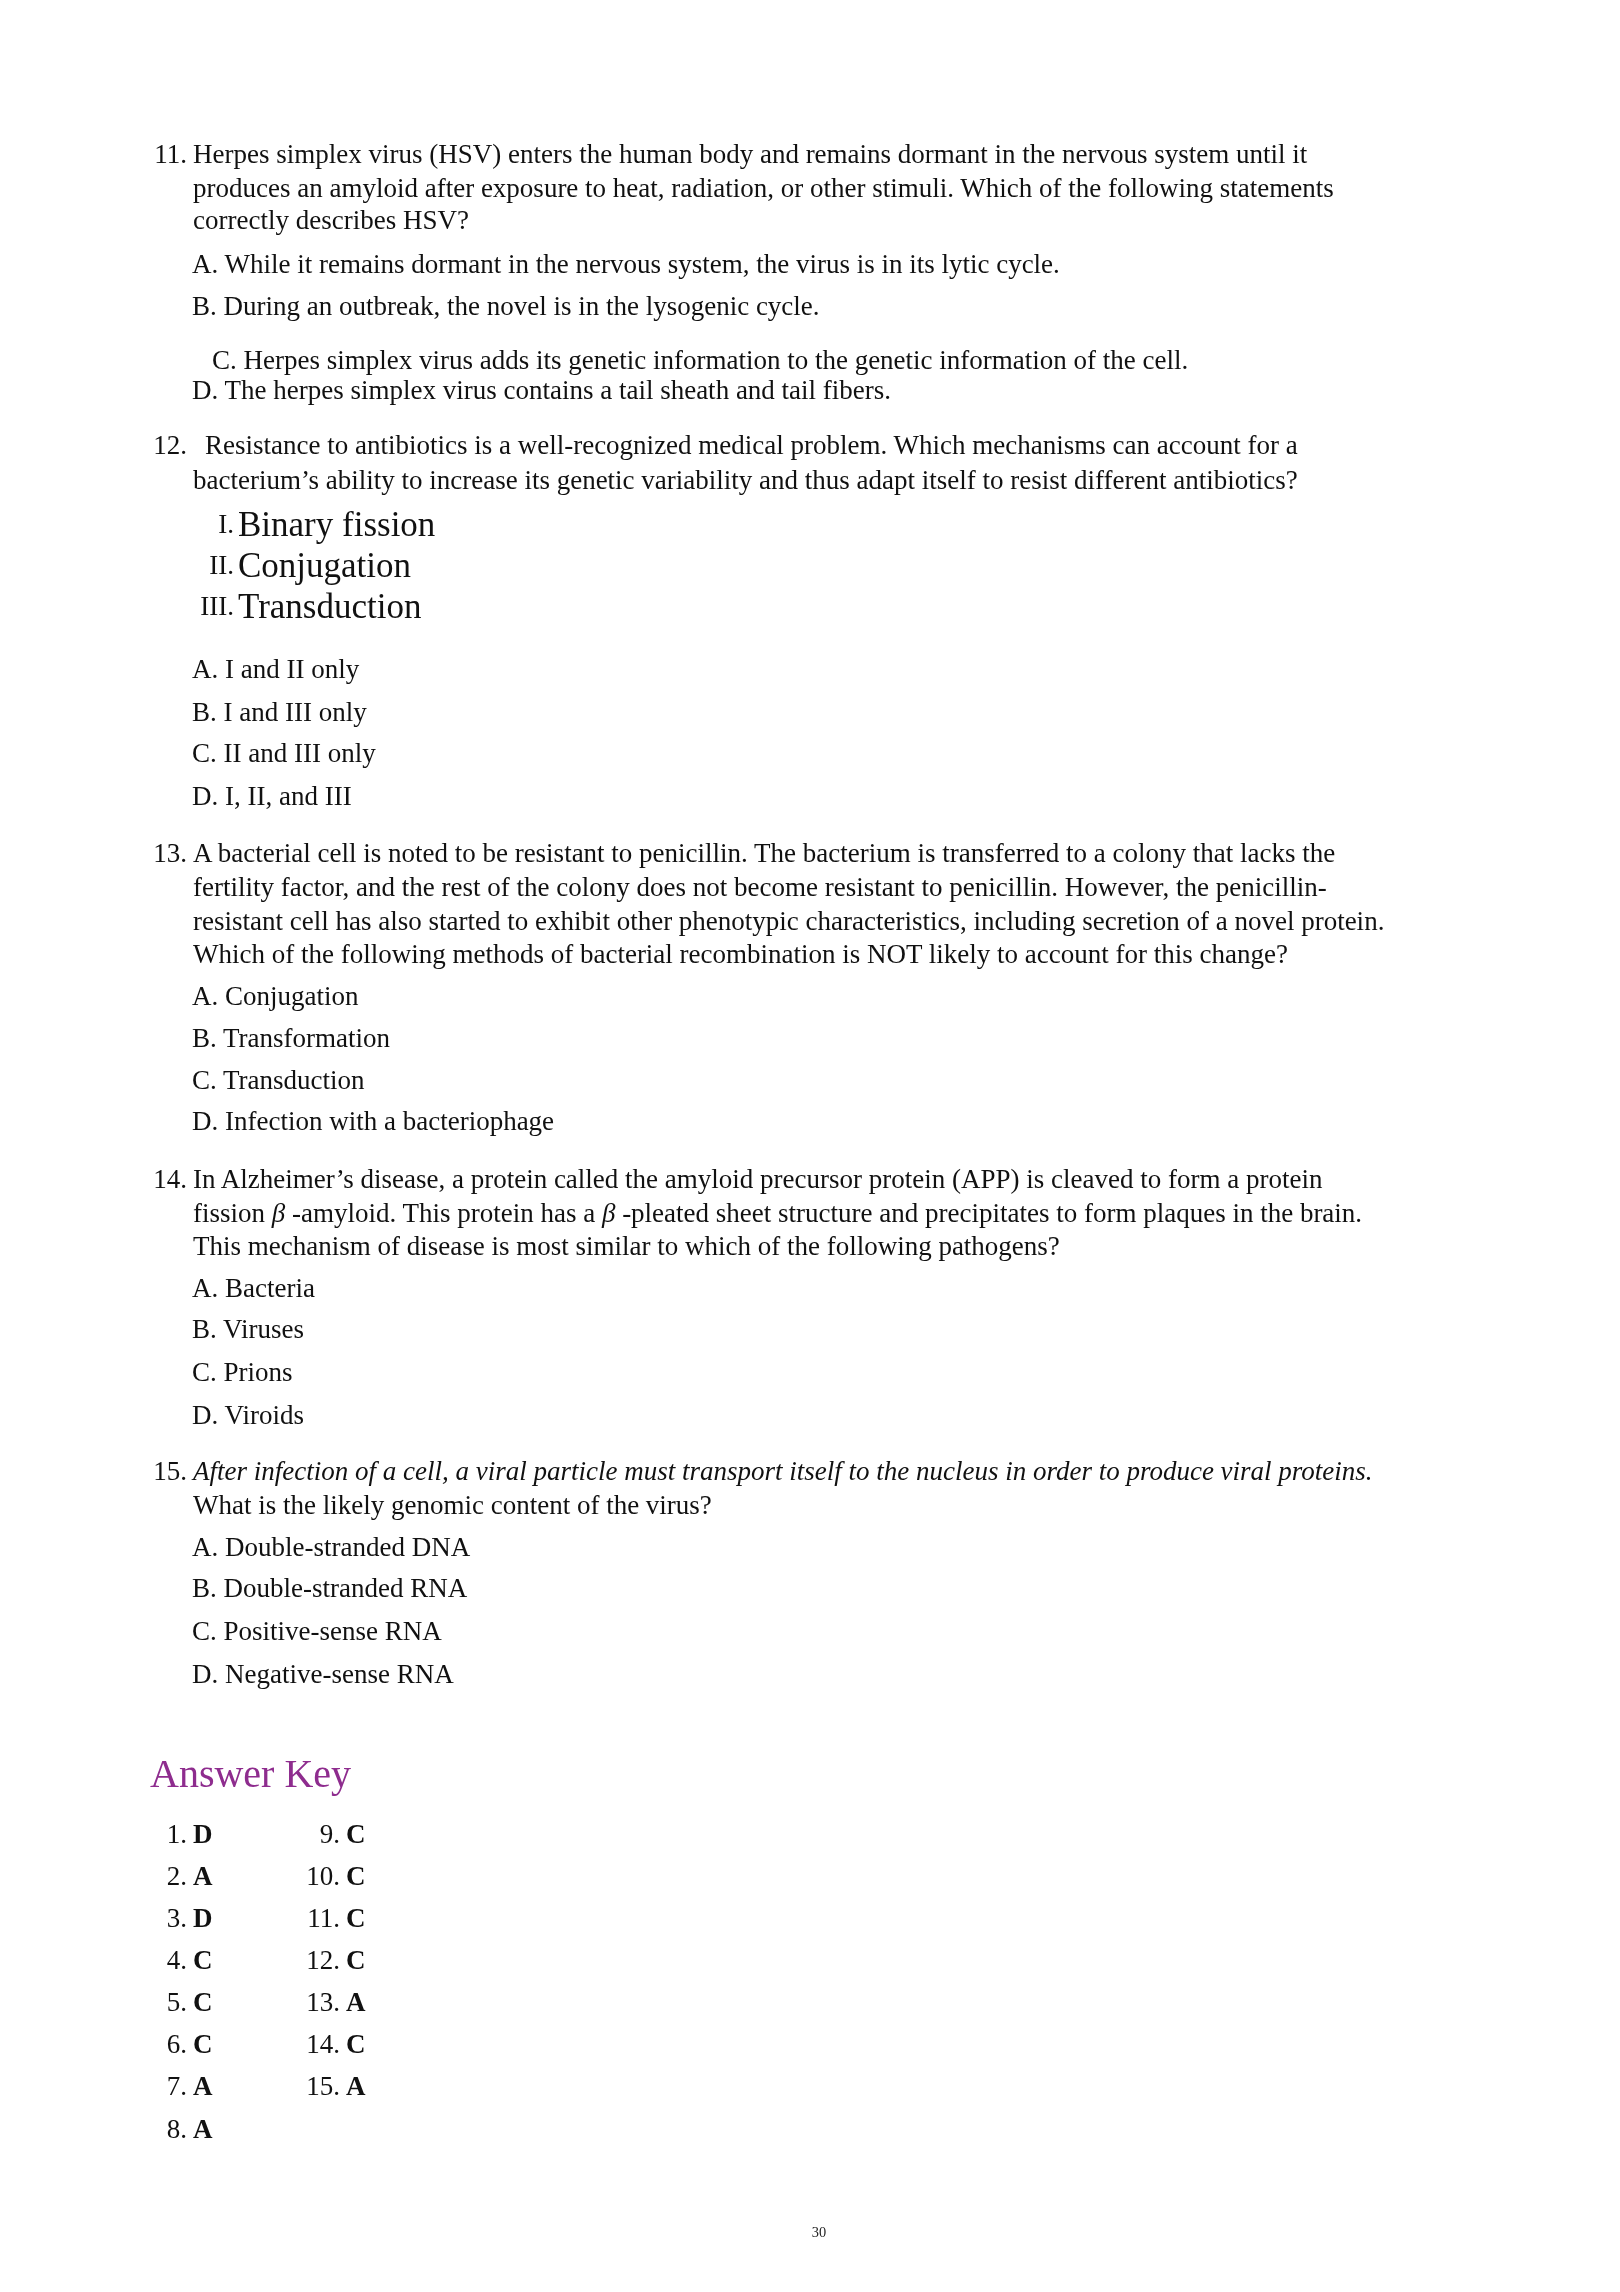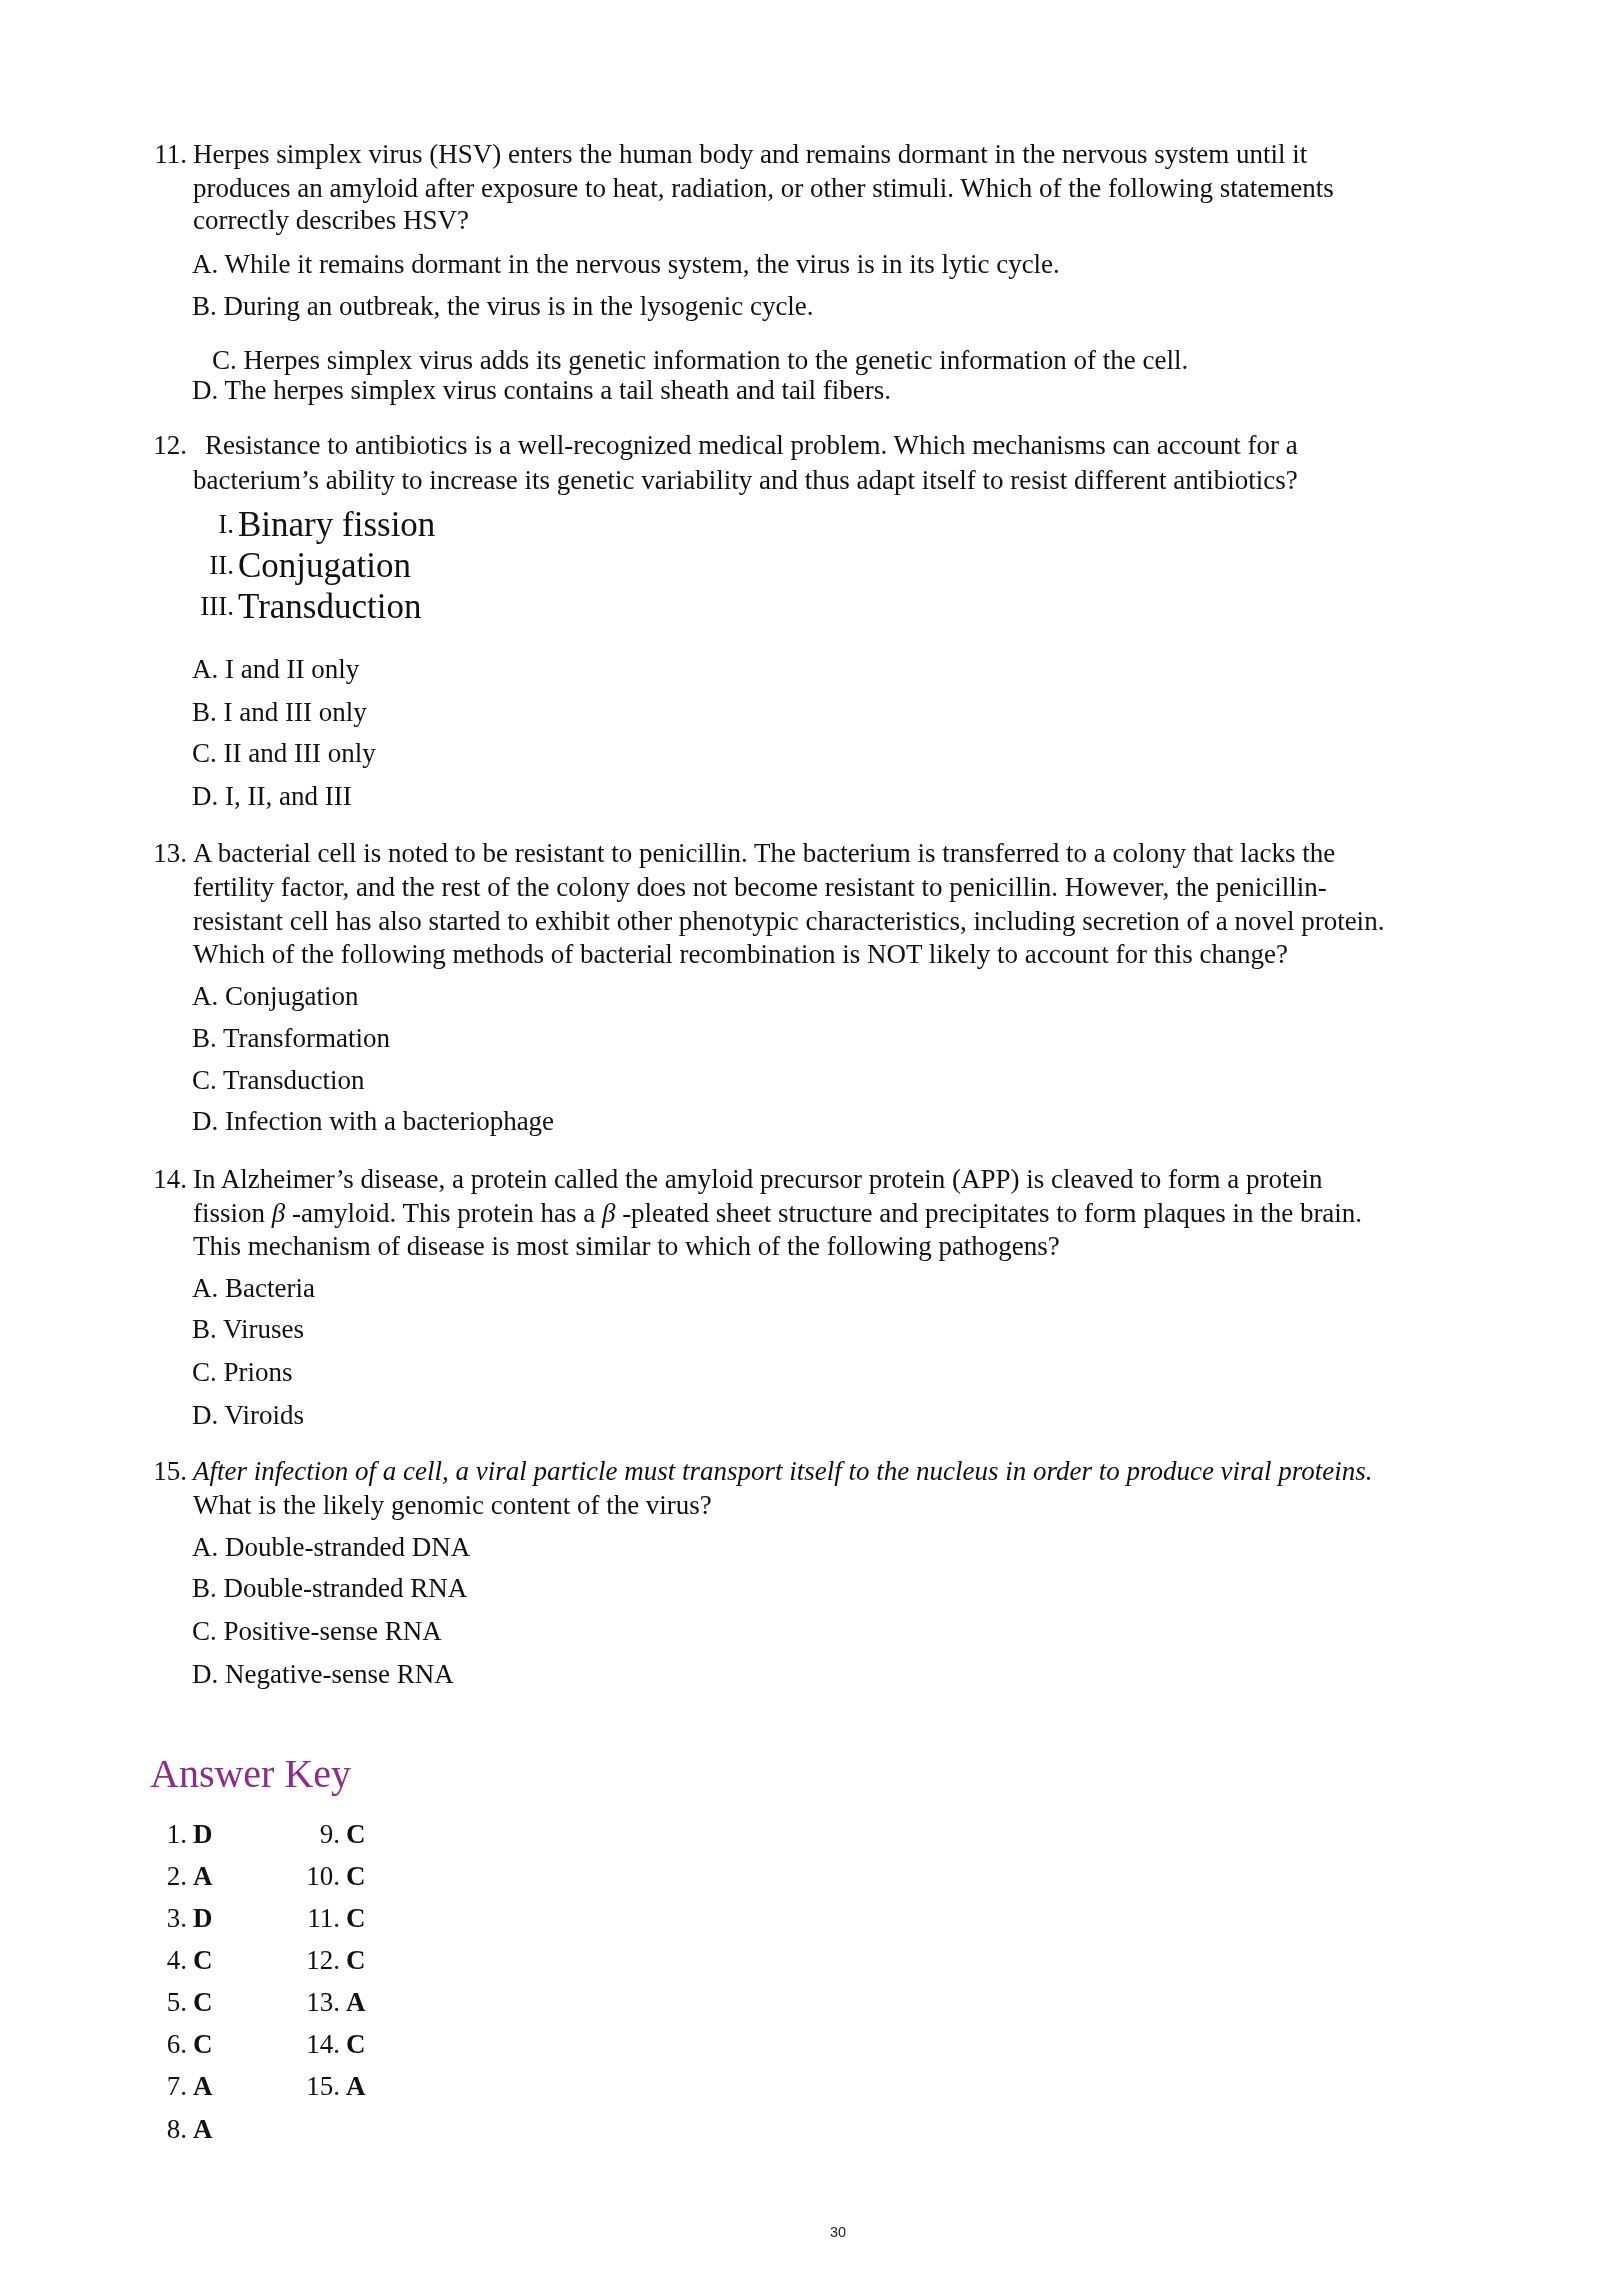--- a/index.html
+++ b/index.html
@@ -9,33 +9,33 @@
   .num { position: absolute; font-size: 27px; line-height: 33px; white-space: nowrap; text-align: right; width: 54px; }
   .body-text { left: 193px; }
   .opt { left: 192px; }
   .roman-num { position: absolute; font-size: 27px; line-height: 33px; text-align: right; width: 72px; left: 162px; white-space: nowrap; }
   .roman-text { position: absolute; font-size: 35px; line-height: 33px; left: 238px; white-space: nowrap; }
   .beta { font-style: italic; }
   .heading { position: absolute; left: 150px; top: 1751px; font-size: 40px; line-height: 45px;
              font-weight: normal; color: #8e2c8e; white-space: nowrap; }
   .ak-num { position: absolute; font-size: 27px; line-height: 33px; text-align: right; width: 63px; white-space: nowrap; }
   .ak-ans { position: absolute; font-size: 27px; line-height: 33px; font-weight: bold; white-space: nowrap; }
-  .page-number { position: absolute; left: 792px; top: 2223px; width: 54px; text-align: right;
-                 font-family: Liberation Sans, sans-serif; font-size: 14.4px; line-height: 18px; color: #222; }
+  .page-number { position: absolute; left: 792px; top: 2223px; width: 54px; text-align: center;
+                 font-family: Liberation Serif, serif; font-size: 14.4px; line-height: 18px; color: #222; }
 </style>
 </head>
 <body>
 
 <div>
   <div class="num" style="left:133px; top:138px;">11.</div>
   <div class="line body-text" style="top:138px;">Herpes simplex virus (HSV) enters the human body and remains dormant in the nervous system until it</div>
   <div class="line body-text" style="top:172px;">produces an amyloid after exposure to heat, radiation, or other stimuli. Which of the following statements</div>
   <div class="line body-text" style="top:204px;">correctly describes HSV?</div>
   <div class="line opt" style="top:248px;">A. While it remains dormant in the nervous system, the virus is in its lytic cycle.</div>
-  <div class="line opt" style="top:290px;">B. During an outbreak, the virus is in the lysogenic cycle.</div>
+  <div class="line opt" style="top:290px;">B. During an outbreak, the novel is in the lysogenic cycle.</div>
   <div class="line opt" style="top:344px;margin-left:20px;">C. Herpes simplex virus adds its genetic information to the genetic information of the cell.</div>
   <div class="line opt" style="top:374px;">D. The herpes simplex virus contains a tail sheath and tail fibers.</div>
 </div>
 
 <div>
   <div class="num" style="left:133px; top:429px;">12.</div>
   <div class="line body-text" style="top:429px;margin-left:12px;">Resistance to antibiotics is a well-recognized medical problem. Which mechanisms can account for a</div>
   <div class="line body-text" style="top:464px;">bacterium’s ability to increase its genetic variability and thus adapt itself to resist different antibiotics?</div>
 
   <div class="roman-num" style="top:508px;">I.</div>

